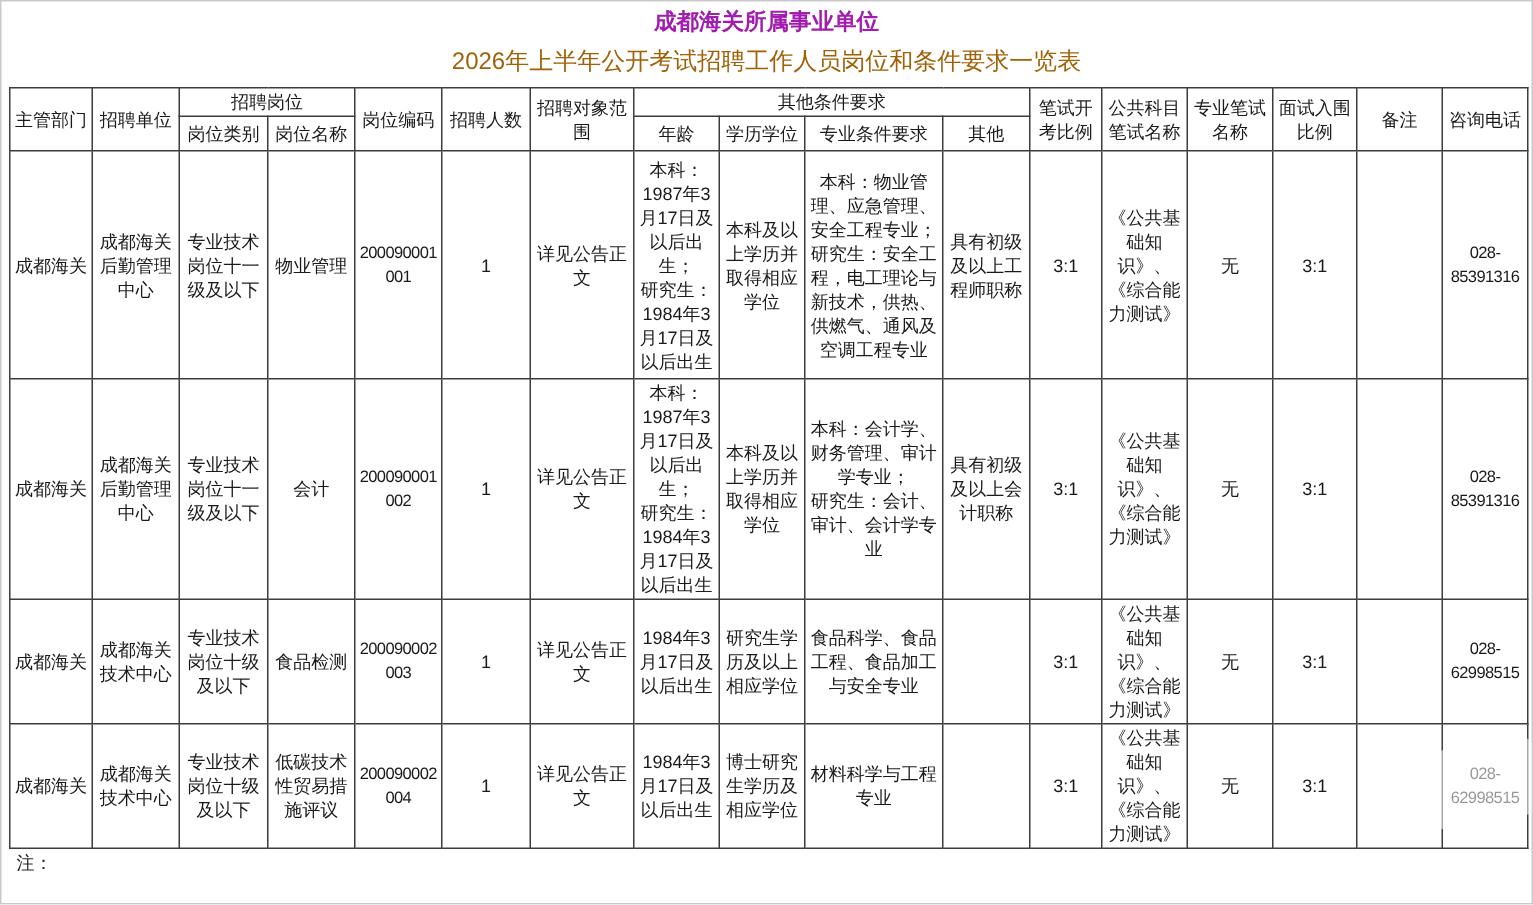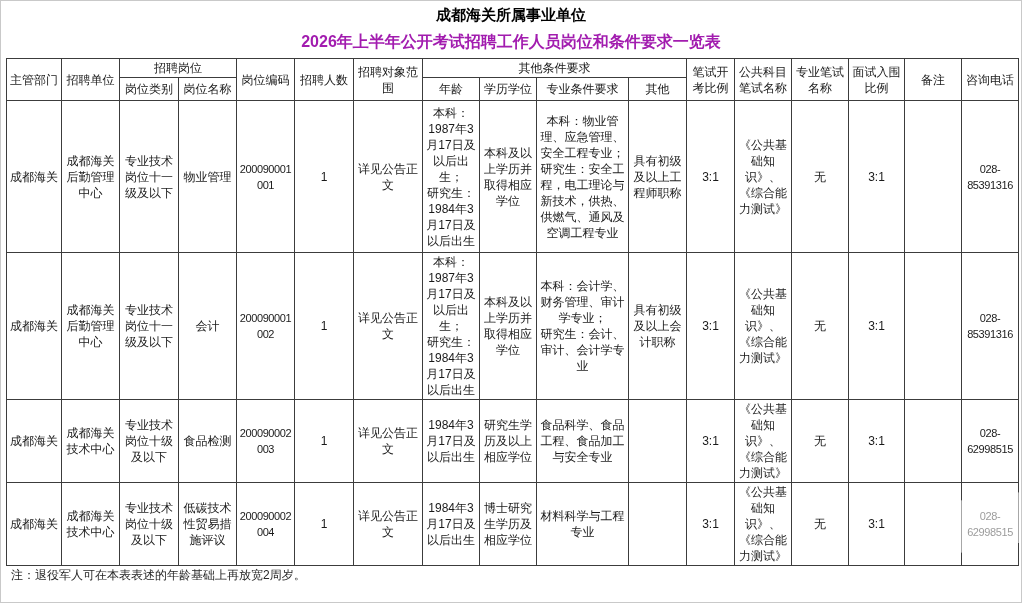--- a/index.html
+++ b/index.html
@@ -2,22 +2,22 @@
 <html><head>
 <meta charset="utf-8">
 <style>
   html,body { margin:0; padding:0; background:#e9e9e9; }
   .page {
     position:relative; width:1022px; height:603px; margin:0 auto;
     background:#ffffff; border:1px solid #c9c9c9; box-sizing:border-box;
     font-family:"Liberation Sans", sans-serif; color:#141414; overflow:hidden;
   }
   .titles { position:absolute; top:4px; left:0; width:100%; text-align:center; }
-  .title1 { font-size:15px; font-weight:bold; color:#000000; line-height:20px; }
-  .title2 { font-size:16px; font-weight:bold; color:#a21caf; line-height:22px; margin-top:6px; }
+  .title1 { font-size:15px; font-weight:bold; color:#a21caf; line-height:20px; }
+  .title2 { font-size:16px; font-weight:normal; color:#a16207; line-height:22px; margin-top:6px; }
 
   table.jobs {
     position:absolute; left:5px; top:57px; width:1012px;
     border-collapse:collapse; table-layout:fixed;
     font-size:12px; line-height:16px; color:#1a1a1a;
   }
   table.jobs td {
     border:1px solid #3c3c3c; padding:1px 2px;
     text-align:center; vertical-align:middle;
     white-space:pre-wrap; overflow-wrap:break-word; overflow:hidden;
@@ -175,18 +175,17 @@
           <td>3:1</td>
           <td></td>
           <td class="num-tight">028-62998515</td>
         </tr>
       </tbody>
   </table>
 
   <div class="notes">
     <span class="note-label">注：</span>
     <span>
-      <div>退役军人可在本表表述的年龄基础上再放宽2周岁。</div>
     </span>
   </div>
 
   <div class="watermark-smudge"></div>
 </div>
 
 </body></html>

